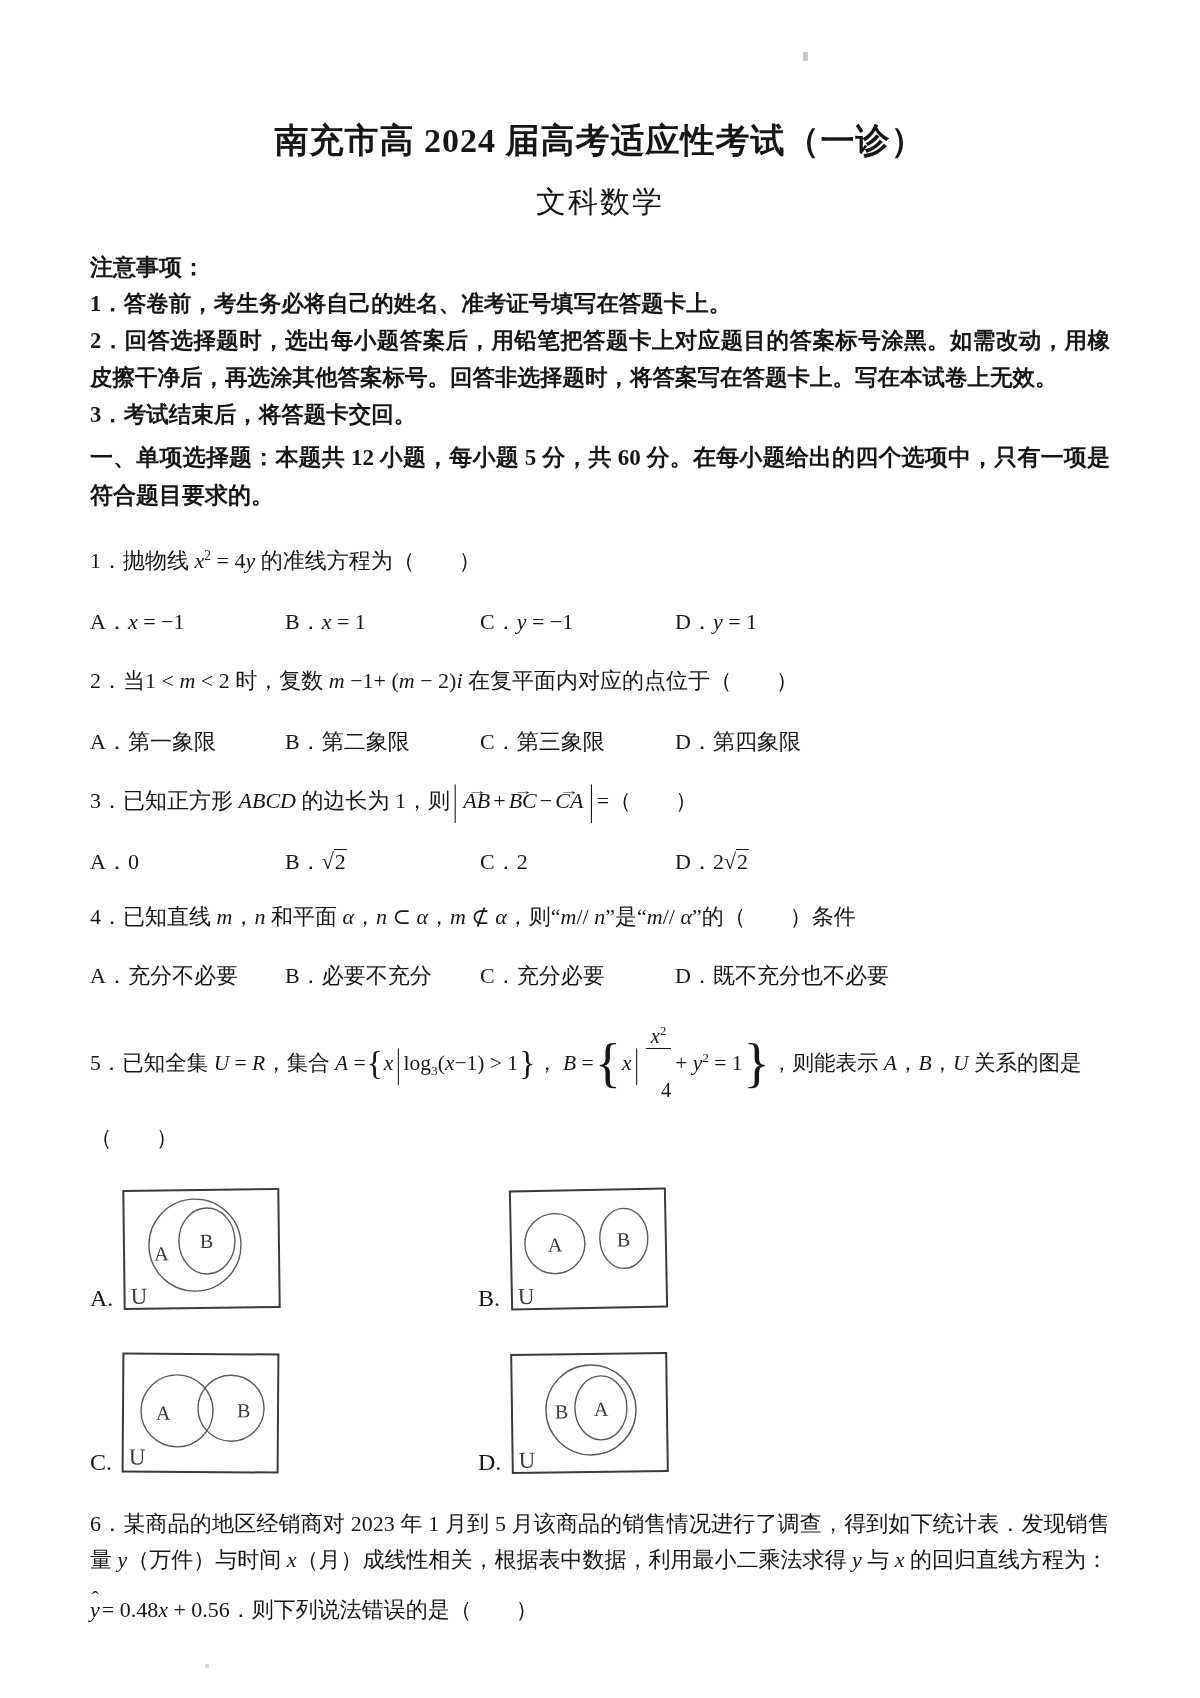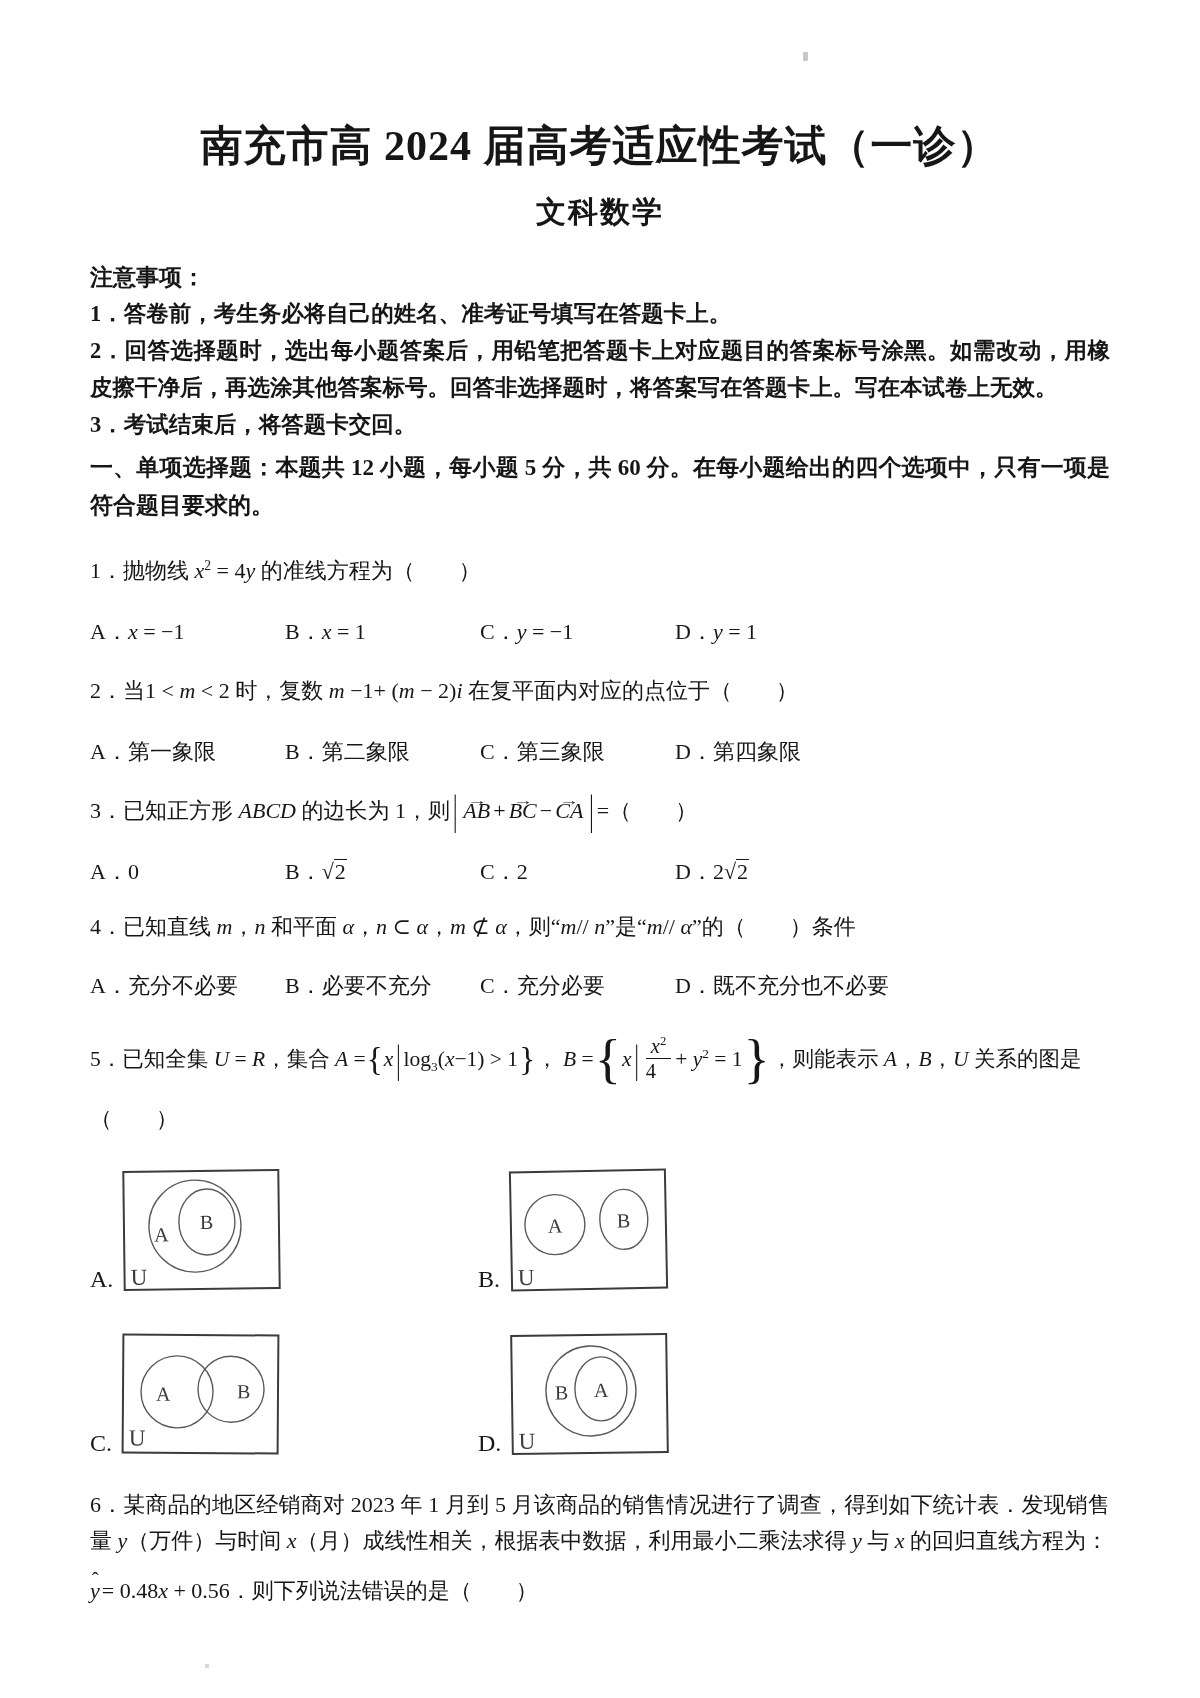--- a/index.html
+++ b/index.html
@@ -10,22 +10,22 @@
     color:#161616;
     font-family:"Liberation Serif","DejaVu Serif",serif;
     position:relative;
     padding:118px 90px 30px 90px;
     overflow:hidden;
   }
   .speck { position:absolute; background:#9a9a92; border-radius:1px; }
   .speck.s1 { left:803px; top:52px; width:5px; height:9px; opacity:.55; }
   .speck.s2 { left:205px; top:1664px; width:4px; height:4px; opacity:.4; }
 
-  h1.title { font-size:42px; font-weight:bold; text-align:center; margin:0 0 18px 0; letter-spacing:1px; }
-  h2.subtitle { font-size:30px; font-weight:bold; text-align:center; margin:0 0 28px 0; letter-spacing:2px; }
+  h1.title { font-size:34px; font-weight:bold; text-align:center; margin:0 0 18px 0; letter-spacing:1px; }
+  h2.subtitle { font-size:30px; font-weight:normal; text-align:center; margin:0 0 28px 0; letter-spacing:2px; }
 
   p { margin:0; }
   .bold { font-weight:bold; }
   .just { text-align:justify; }
   .line { font-size:22.5px; line-height:37px; }
   .notice-head { font-size:23px; line-height:34px; }
   .section-head { font-size:23px; line-height:38px; margin-top:6px; }
 
   .q { margin-top:28px; }
   .stem { font-size:22px; line-height:36px; }
@@ -38,22 +38,22 @@
   .sub { font-size:0.62em; vertical-align:sub; line-height:0; }
   .vec { font-style:italic; position:relative; display:inline-block; margin:0 3px; }
   .vec::after { content:"→"; position:absolute; left:50%; top:-0.78em;
                 transform:translateX(-50%) scaleX(1.5); font-size:0.6em; font-style:normal; }
   .rdx { border-top:1.7px solid #161616; display:inline-block; line-height:1.1; padding:0 1px; }
   .vbar { display:inline-block; transform:scaleY(1.9); margin:0 3px; font-weight:400; }
   .mline { display:flex; align-items:center; flex-wrap:nowrap; }
   .mgroup { display:inline-flex; align-items:center; }
   .brace { font-size:1.55em; font-weight:400; margin:0 1px; }
   .brace.lg { font-size:2.55em; font-weight:300; }
-  .frac { display:inline-flex; flex-direction:column; align-items:flex-start; line-height:1.1;
-          margin:0 4px; font-size:0.95em; vertical-align:middle; }
+  .frac { display:inline-flex; flex-direction:column; align-items:flex-end; line-height:1.1;
+          margin:0 4px; font-size:0.95em; vertical-align:middle;gap:29px; }
   .fnum { border-bottom:1.7px solid #161616; padding:0 5px 1px 5px; }
   .fden { padding-top:1px; }
   .haty { position:relative; display:inline-block; font-style:italic; margin-right:2px; }
   .hat  { position:absolute; top:-0.52em; left:0.08em; font-style:normal; font-size:0.95em; }
   .q5line { font-size:21.5px; white-space:nowrap; }
   .blank-line { margin-top:18px; }
 
   
   .venn-grid { display:grid; grid-template-columns:388px auto; row-gap:38px; margin-top:30px; }
   .venn-cell { display:flex; align-items:flex-end; gap:8px; }

